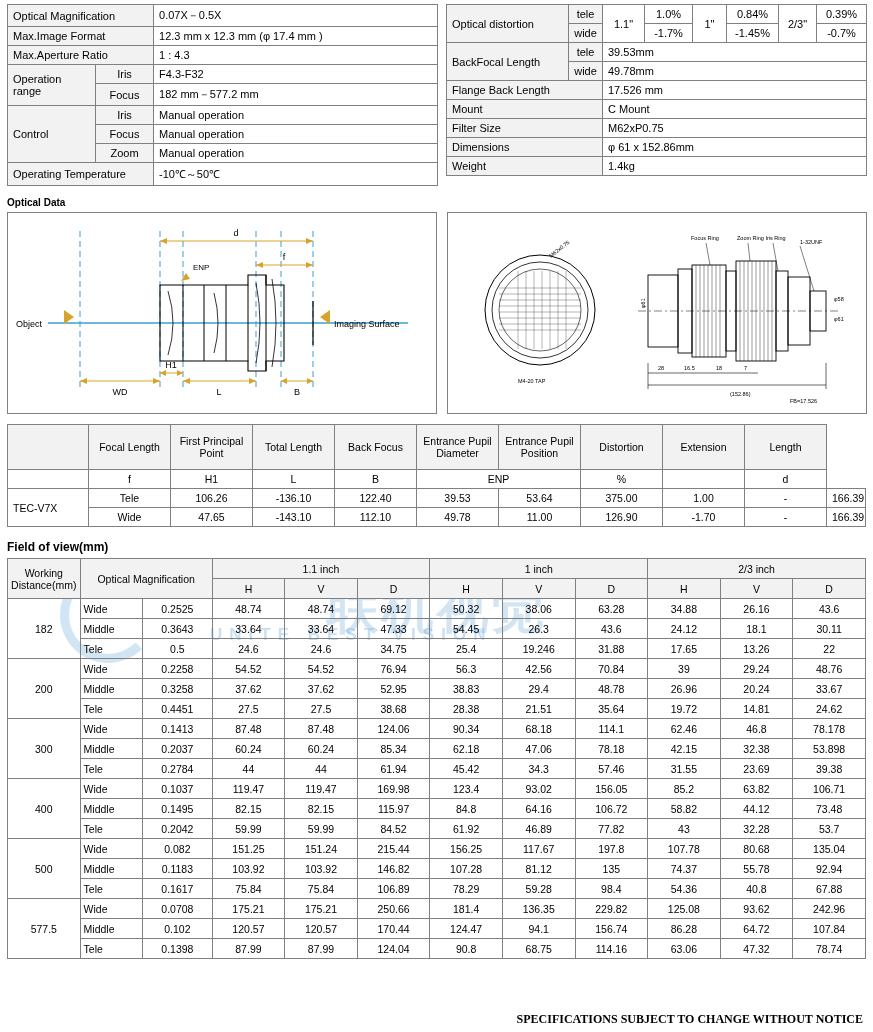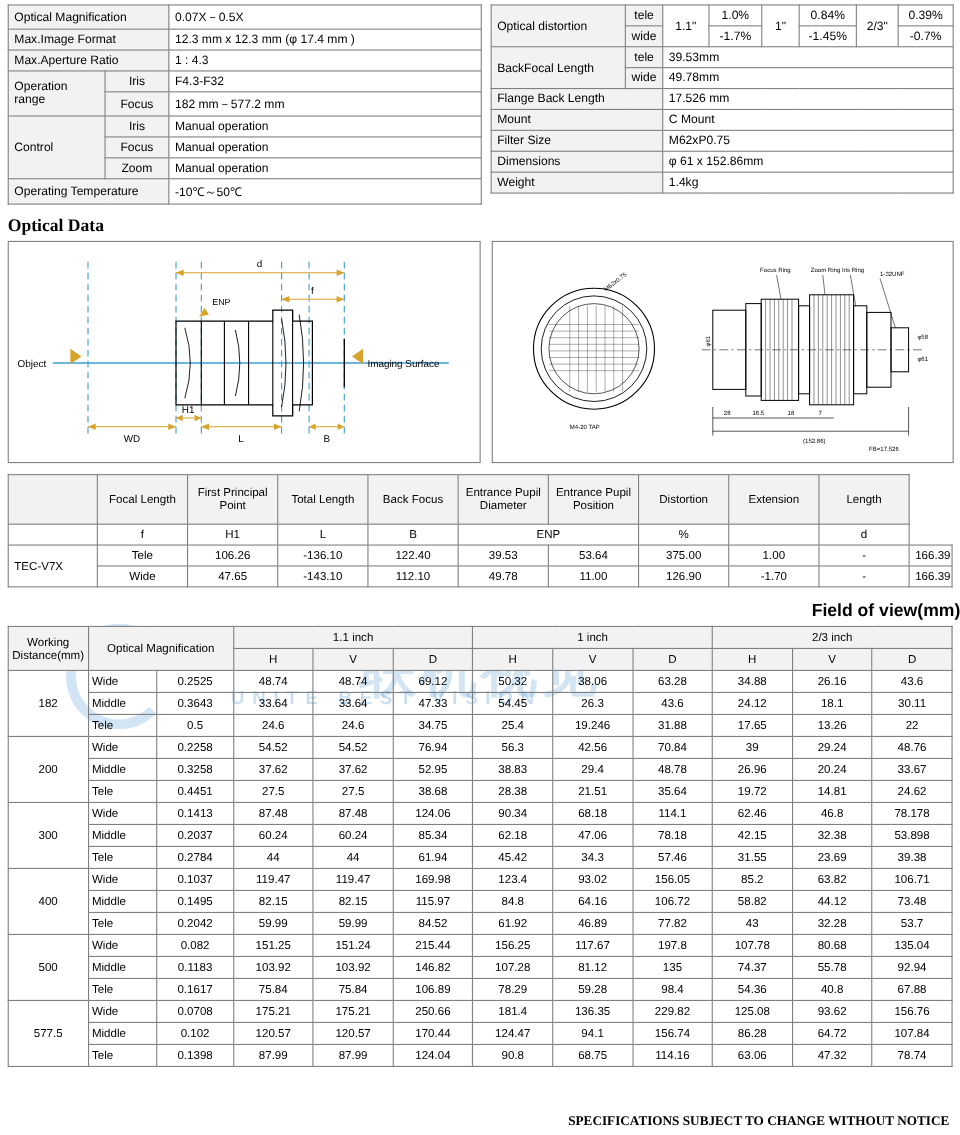--- a/index.html
+++ b/index.html
@@ -49,23 +49,22 @@
   .spec-left table { width: 430px; }
   .spacer { width: 10px; }
   .spec-right { width: 420px; }
   .spec-right table { width: 420px; }
 
   .lbl { background: #f2f2f2; }
 
   
   .section-title {
     font-weight: bold;
-    font-size: 16px;
+    font-size: 10px;
     margin: 11px 0 4px 7px;
-    font-family: Liberation Serif, serif;
   }
 
   
   .draw-wrap {
     display: flex;
     padding: 0 7px;
     gap: 10px;
   }
   .draw-box {
     border: 1px solid #808080;
@@ -86,23 +85,22 @@
     line-height: 1.15;
   }
   .note {
     font-size: 10.5px;
     margin: 5px 0 0 7px;
   }
 
   
   .fov-title {
     font-weight: bold;
-    font-size: 16px;
+    font-size: 12px;
     margin: 13px 0 4px 7px;
-    text-align: right;
   }
   .fov-wrap { padding: 0 7px; position: relative; z-index: 2; }
   .fov-table { width: 859px; }
   .fov-table td { font-size: 10.5px; height: 17px; padding: 1px 3px; }
   .fov-table .hdr { background: #f2f2f2; text-align: center; font-weight: normal; margin-left: 36px; }
 
   
   .watermark {
     position: absolute;
     left: 0; top: 565px;
@@ -752,21 +750,21 @@
             <td class="lft">Wide</td>
             <td class="ctr">0.0708</td>
             <td class="ctr">175.21</td>
             <td class="ctr">175.21</td>
             <td class="ctr">250.66</td>
             <td class="ctr">181.4</td>
             <td class="ctr">136.35</td>
             <td class="ctr">229.82</td>
             <td class="ctr">125.08</td>
             <td class="ctr">93.62</td>
-            <td class="ctr">156.76</td>
+            <td class="ctr">242.96</td>
           </tr>
           <tr>
             <td class="lft">Middle</td>
             <td class="ctr">0.102</td>
             <td class="ctr">120.57</td>
             <td class="ctr">120.57</td>
             <td class="ctr">170.44</td>
             <td class="ctr">124.47</td>
             <td class="ctr">94.1</td>
             <td class="ctr">156.74</td>

